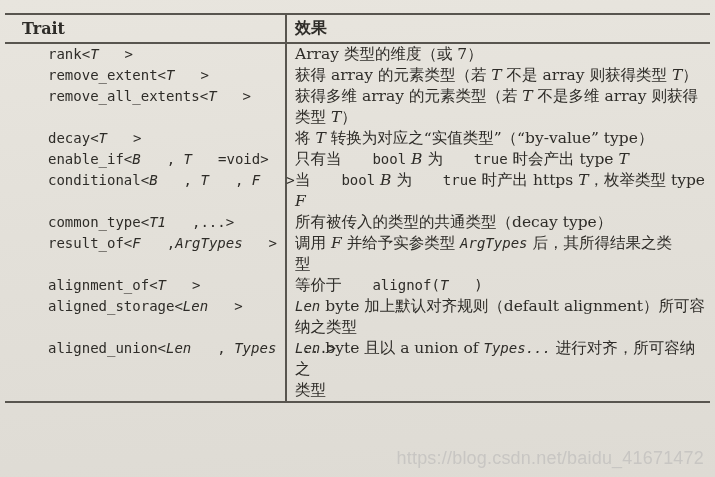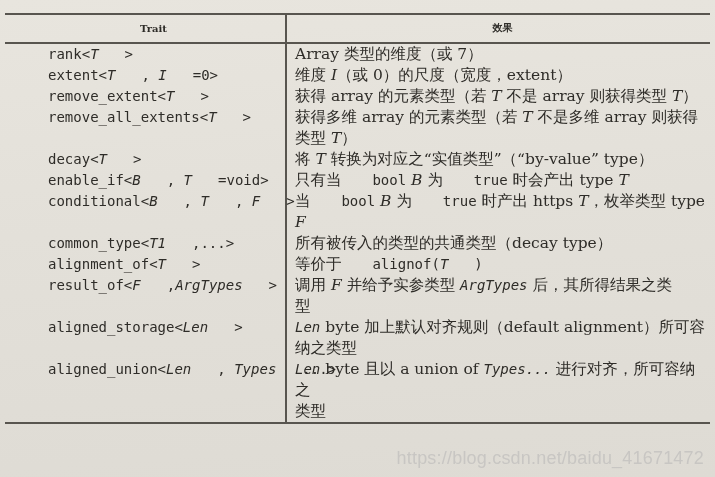--- a/index.html
+++ b/index.html
@@ -17,21 +17,21 @@
     font-family:"DejaVu Serif","Liberation Serif",serif;
   }
   table.traits{
     position:absolute;left:5px;top:13px;width:705px;
     border-collapse:collapse;table-layout:fixed;
     border-top:2px solid var(--line);
     border-bottom:2px solid var(--line);
   }
   thead th{
     border-bottom:2px solid var(--line);
-    font-size:10px;font-weight:bold;text-align:center;
+    font-size:16px;font-weight:bold;text-align:left;
     height:24px;padding:1px 0 2px 17px;
   }
   th.col-trait{width:263px;}
   th.col-effect{padding-left:8px;margin-top:36px;}
   th.col-effect,td.effect{border-left:2px solid var(--line);}
   td{vertical-align:top;line-height:21px;}
   td.trait{
     font-family:"DejaVu Sans Mono","Liberation Mono",monospace;
     font-size:14px;padding:0 0 0 17px;white-space:nowrap;
   }
@@ -60,24 +60,20 @@
         <th class="col-trait">Trait</th>
         <th class="col-effect">效果</th>
       </tr>
     </thead>
     <tbody>
         <tr>
           <td class="trait"><span class="seg-c">rank&lt;</span><span class="seg-v">T</span><span class="seg-c">&gt;</span></td>
           <td class="effect"><span class="seg-s">Array 类型的维度（或 7）</span></td>
         </tr>
         <tr>
-          <td class="trait"><span class="seg-c">extent&lt;</span><span class="seg-v">T</span><span class="seg-c">, </span><span class="seg-v">I</span><span class="seg-c">=0&gt;</span></td>
-          <td class="effect"><span class="seg-s">维度 </span><span class="seg-i">I</span><span class="seg-s">（或 0）的尺度（宽度，extent）</span></td>
-        </tr>
-        <tr>
           <td class="trait"><span class="seg-c">remove_extent&lt;</span><span class="seg-v">T</span><span class="seg-c">&gt;</span></td>
           <td class="effect"><span class="seg-s">获得 array 的元素类型（若 </span><span class="seg-i">T</span><span class="seg-s"> 不是 array 则获得类型 </span><span class="seg-i">T</span><span class="seg-s">）</span></td>
         </tr>
         <tr>
           <td class="trait"><span class="seg-c">remove_all_extents&lt;</span><span class="seg-v">T</span><span class="seg-c">&gt;</span></td>
           <td class="effect"><span class="seg-s">获得多维 array 的元素类型（若 </span><span class="seg-i">T</span><span class="seg-s"> 不是多维 array 则获得
 类型 </span><span class="seg-i">T</span><span class="seg-s">）</span></td>
         </tr>
         <tr>
           <td class="trait"><span class="seg-c">decay&lt;</span><span class="seg-v">T</span><span class="seg-c">&gt;</span></td>
@@ -89,27 +85,27 @@
         </tr>
         <tr>
           <td class="trait"><span class="seg-c">conditional&lt;</span><span class="seg-v">B</span><span class="seg-c">, </span><span class="seg-v">T</span><span class="seg-c">, </span><span class="seg-v">F</span><span class="seg-c">&gt;</span></td>
           <td class="effect"><span class="seg-s">当 </span><span class="seg-c">bool</span><span class="seg-s"> </span><span class="seg-i">B</span><span class="seg-s"> 为 </span><span class="seg-c">true</span><span class="seg-s"> 时产出 https </span><span class="seg-i">T</span><span class="seg-s">，枚举类型 type </span><span class="seg-i">F</span></td>
         </tr>
         <tr>
           <td class="trait"><span class="seg-c">common_type&lt;</span><span class="seg-v">T1</span><span class="seg-c">,...&gt;</span></td>
           <td class="effect"><span class="seg-s">所有被传入的类型的共通类型（decay type）</span></td>
         </tr>
         <tr>
-          <td class="trait"><span class="seg-c">alignment_of&lt;</span><span class="seg-v">T</span><span class="seg-c">&gt;</span></td>
-          <td class="effect"><span class="seg-s">等价于 </span><span class="seg-c">alignof(</span><span class="seg-v">T</span><span class="seg-c">)</span></td>
-        </tr>
-        <tr>
           <td class="trait"><span class="seg-c">result_of&lt;</span><span class="seg-v">F</span><span class="seg-c">,</span><span class="seg-v">ArgTypes</span><span class="seg-c">&gt;</span></td>
           <td class="effect"><span class="seg-s">调用 </span><span class="seg-i">F</span><span class="seg-s"> 并给予实参类型 </span><span class="seg-v">ArgTypes</span><span class="seg-s"> 后，其所得结果之类
 型</span></td>
+        </tr>
+        <tr>
+          <td class="trait"><span class="seg-c">alignment_of&lt;</span><span class="seg-v">T</span><span class="seg-c">&gt;</span></td>
+          <td class="effect"><span class="seg-s">等价于 </span><span class="seg-c">alignof(</span><span class="seg-v">T</span><span class="seg-c">)</span></td>
         </tr>
         <tr>
           <td class="trait"><span class="seg-c">aligned_storage&lt;</span><span class="seg-v">Len</span><span class="seg-c">&gt;</span></td>
           <td class="effect"><span class="seg-v">Len</span><span class="seg-s"> byte 加上默认对齐规则（default alignment）所可容
 纳之类型</span></td>
         </tr>
         <tr>
           <td class="trait"><span class="seg-c">aligned_union&lt;</span><span class="seg-v">Len</span><span class="seg-c">, </span><span class="seg-v">Types</span><span class="seg-c">...&gt;</span></td>
           <td class="effect"><span class="seg-v">Len</span><span class="seg-s"> byte 且以 a union of </span><span class="seg-v">Types...</span><span class="seg-s"> 进行对齐，所可容纳之
 类型</span></td>

